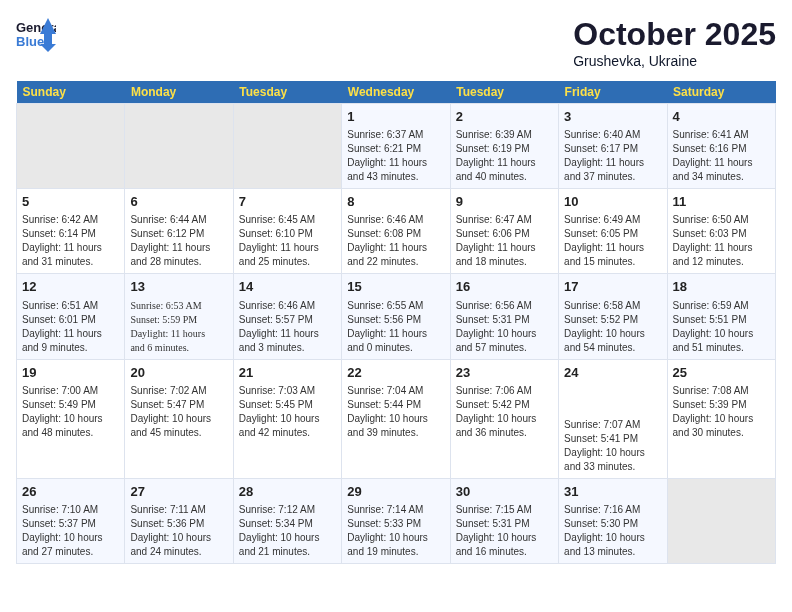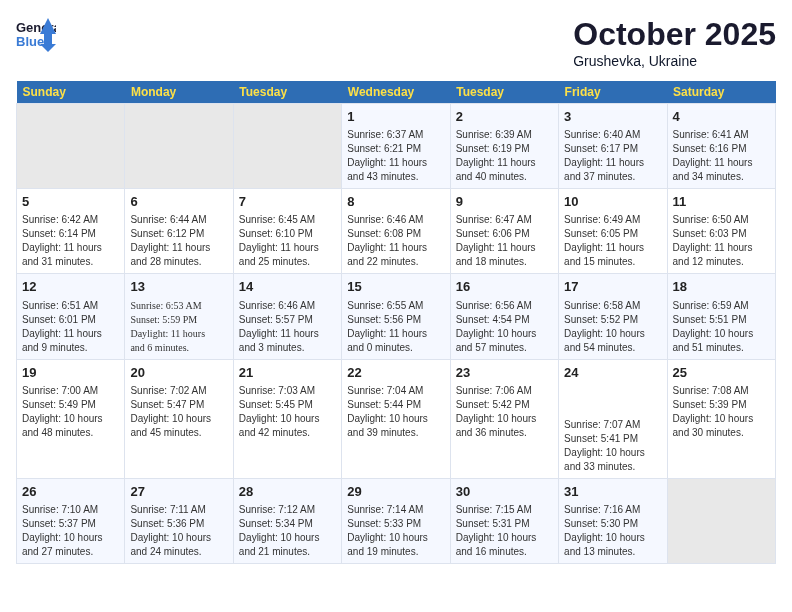--- a/index.html
+++ b/index.html
@@ -216,21 +216,21 @@
         <td>
           <span class="day-num">15</span>
           <div class="cell-text" style="white-space: pre-line;">Sunrise: 6:55 AM
 Sunset: 5:56 PM
 Daylight: 11 hours
 and 0 minutes.</div>
         </td>
         <td>
           <span class="day-num">16</span>
           <div class="cell-text" style="white-space: pre-line;">Sunrise: 6:56 AM
-Sunset: 4:54 PM
+Sunset: 5:31 PM
 Daylight: 10 hours
 and 57 minutes.</div>
         </td>
         <td>
           <span class="day-num">17</span>
           <div class="cell-text" style="white-space: pre-line;">Sunrise: 6:58 AM
 Sunset: 5:52 PM
 Daylight: 10 hours
 and 54 minutes.</div>
         </td>

